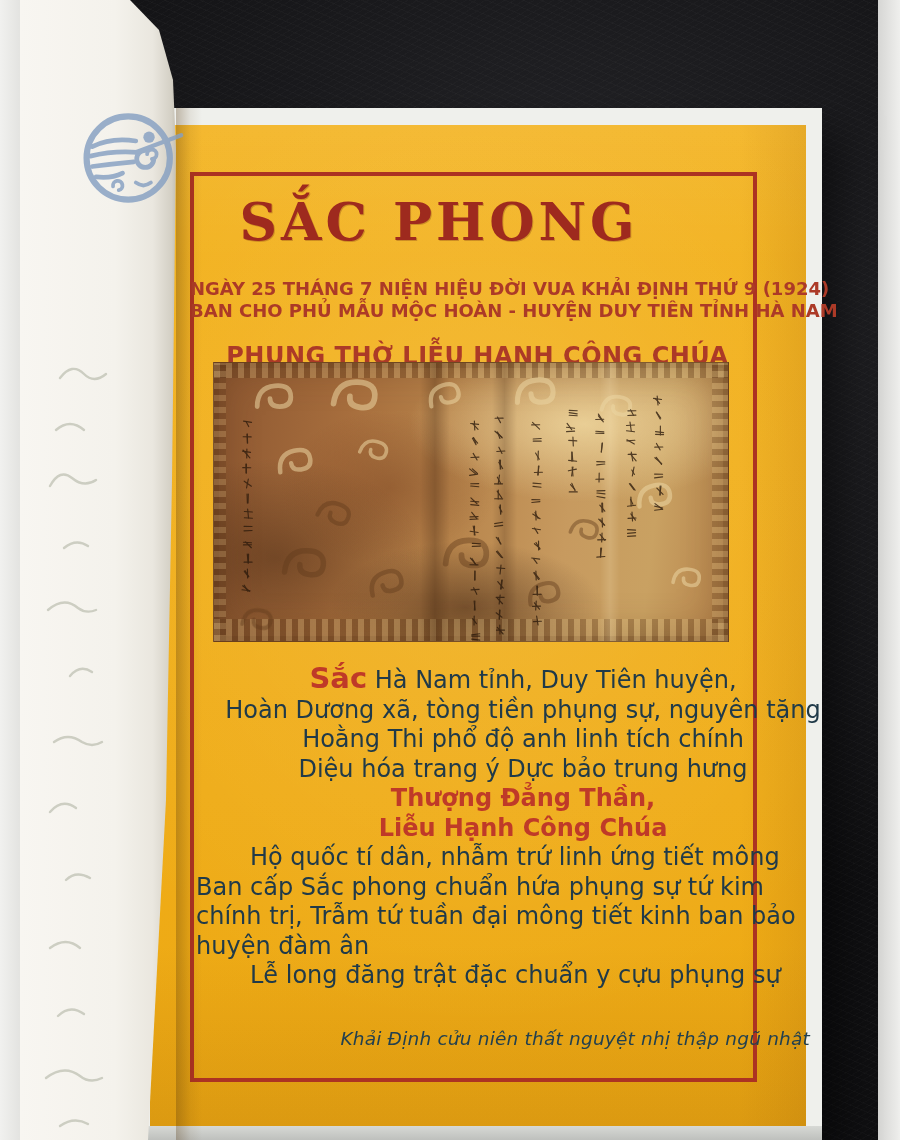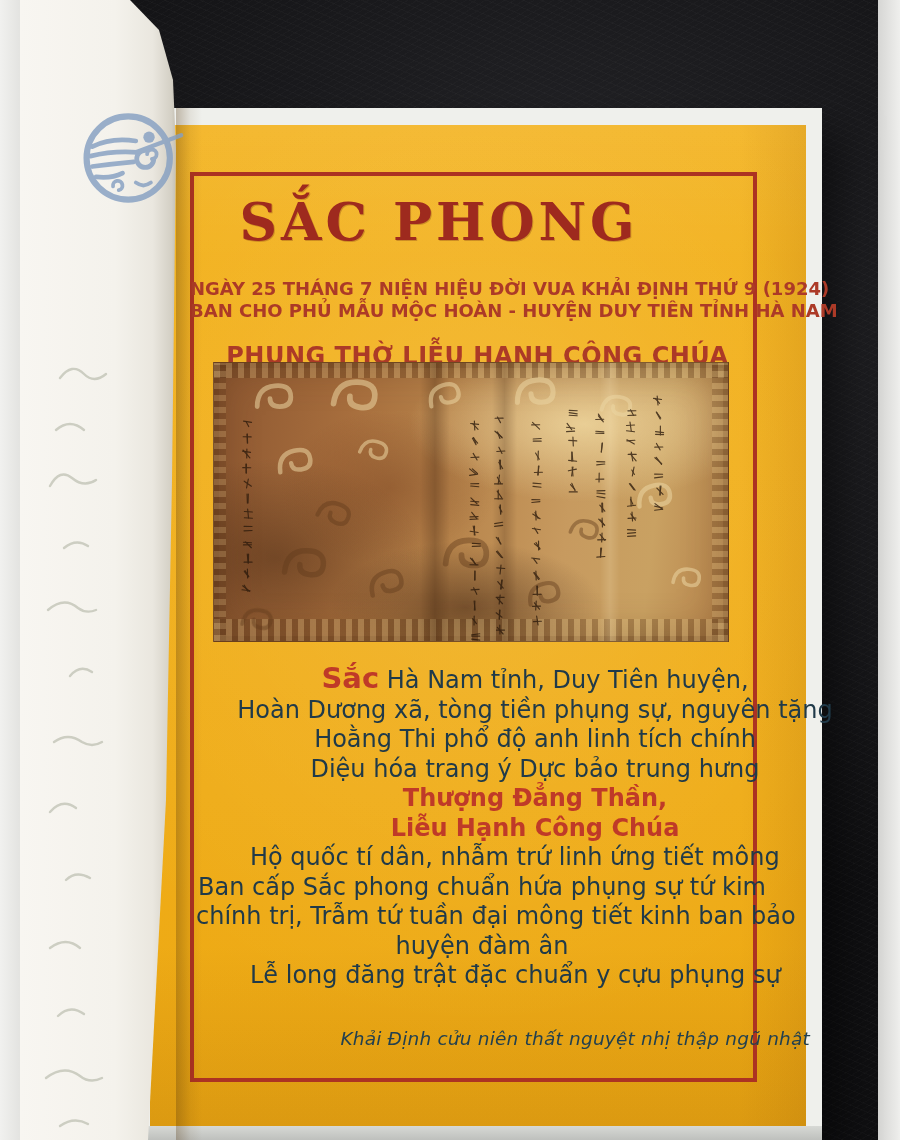--- a/index.html
+++ b/index.html
@@ -62,24 +62,24 @@
   .band-right{right:0;top:0;width:16px;height:100%;}
   .crease{top:0;height:100%;}
   .c1{left:40%;width:6%;background:linear-gradient(90deg,transparent,rgba(55,28,10,.28),transparent);}
   .c2{left:54%;width:5%;background:linear-gradient(90deg,transparent,rgba(55,28,10,.22),transparent);}
   .c3{left:75%;width:4%;background:linear-gradient(90deg,transparent,rgba(255,240,200,.18),transparent);}
   .swirls,.callig{left:0;top:0;width:514px;height:278px;pointer-events:none;}
   .callig{filter:blur(.4px);}
 
   
   .t-block{left:190px;top:664px;width:666px;text-align:center;color:#203a49;
-    font-size:24px;line-height:29.5px;white-space:nowrap;padding-left:12px;}
+    font-size:24px;line-height:29.5px;white-space:nowrap;}
   .t-red{color:#bf3a28;font-weight:bold;}
   .lead{font-size:29px;}
-  .b-block{left:196px;top:843px;width:572px;text-align:center;color:#203a49;
+  .b-block{left:196px;top:843px;width:572px;text-align:left;color:#203a49;
     font-size:24px;line-height:29.5px;white-space:nowrap;}
   .indent{padding-left:54px;}
   .dateline{left:250px;top:1028px;width:560px;text-align:right;font-style:italic;
     font-size:18.5px;color:#22404f;letter-spacing:.2px;}
 
   
   .spine-shadow{left:176px;top:108px;width:26px;height:1032px;
     background:linear-gradient(90deg, rgba(80,50,10,.30), rgba(80,50,10,.08) 55%, transparent);}
   .left-page{left:20px;top:0;width:158px;height:1140px;
     background:linear-gradient(90deg,#f8f6f1 0%,#f4f2ec 60%,#eae7df 84%,#d3cfc4 96%,#bdb8ac 100%);

